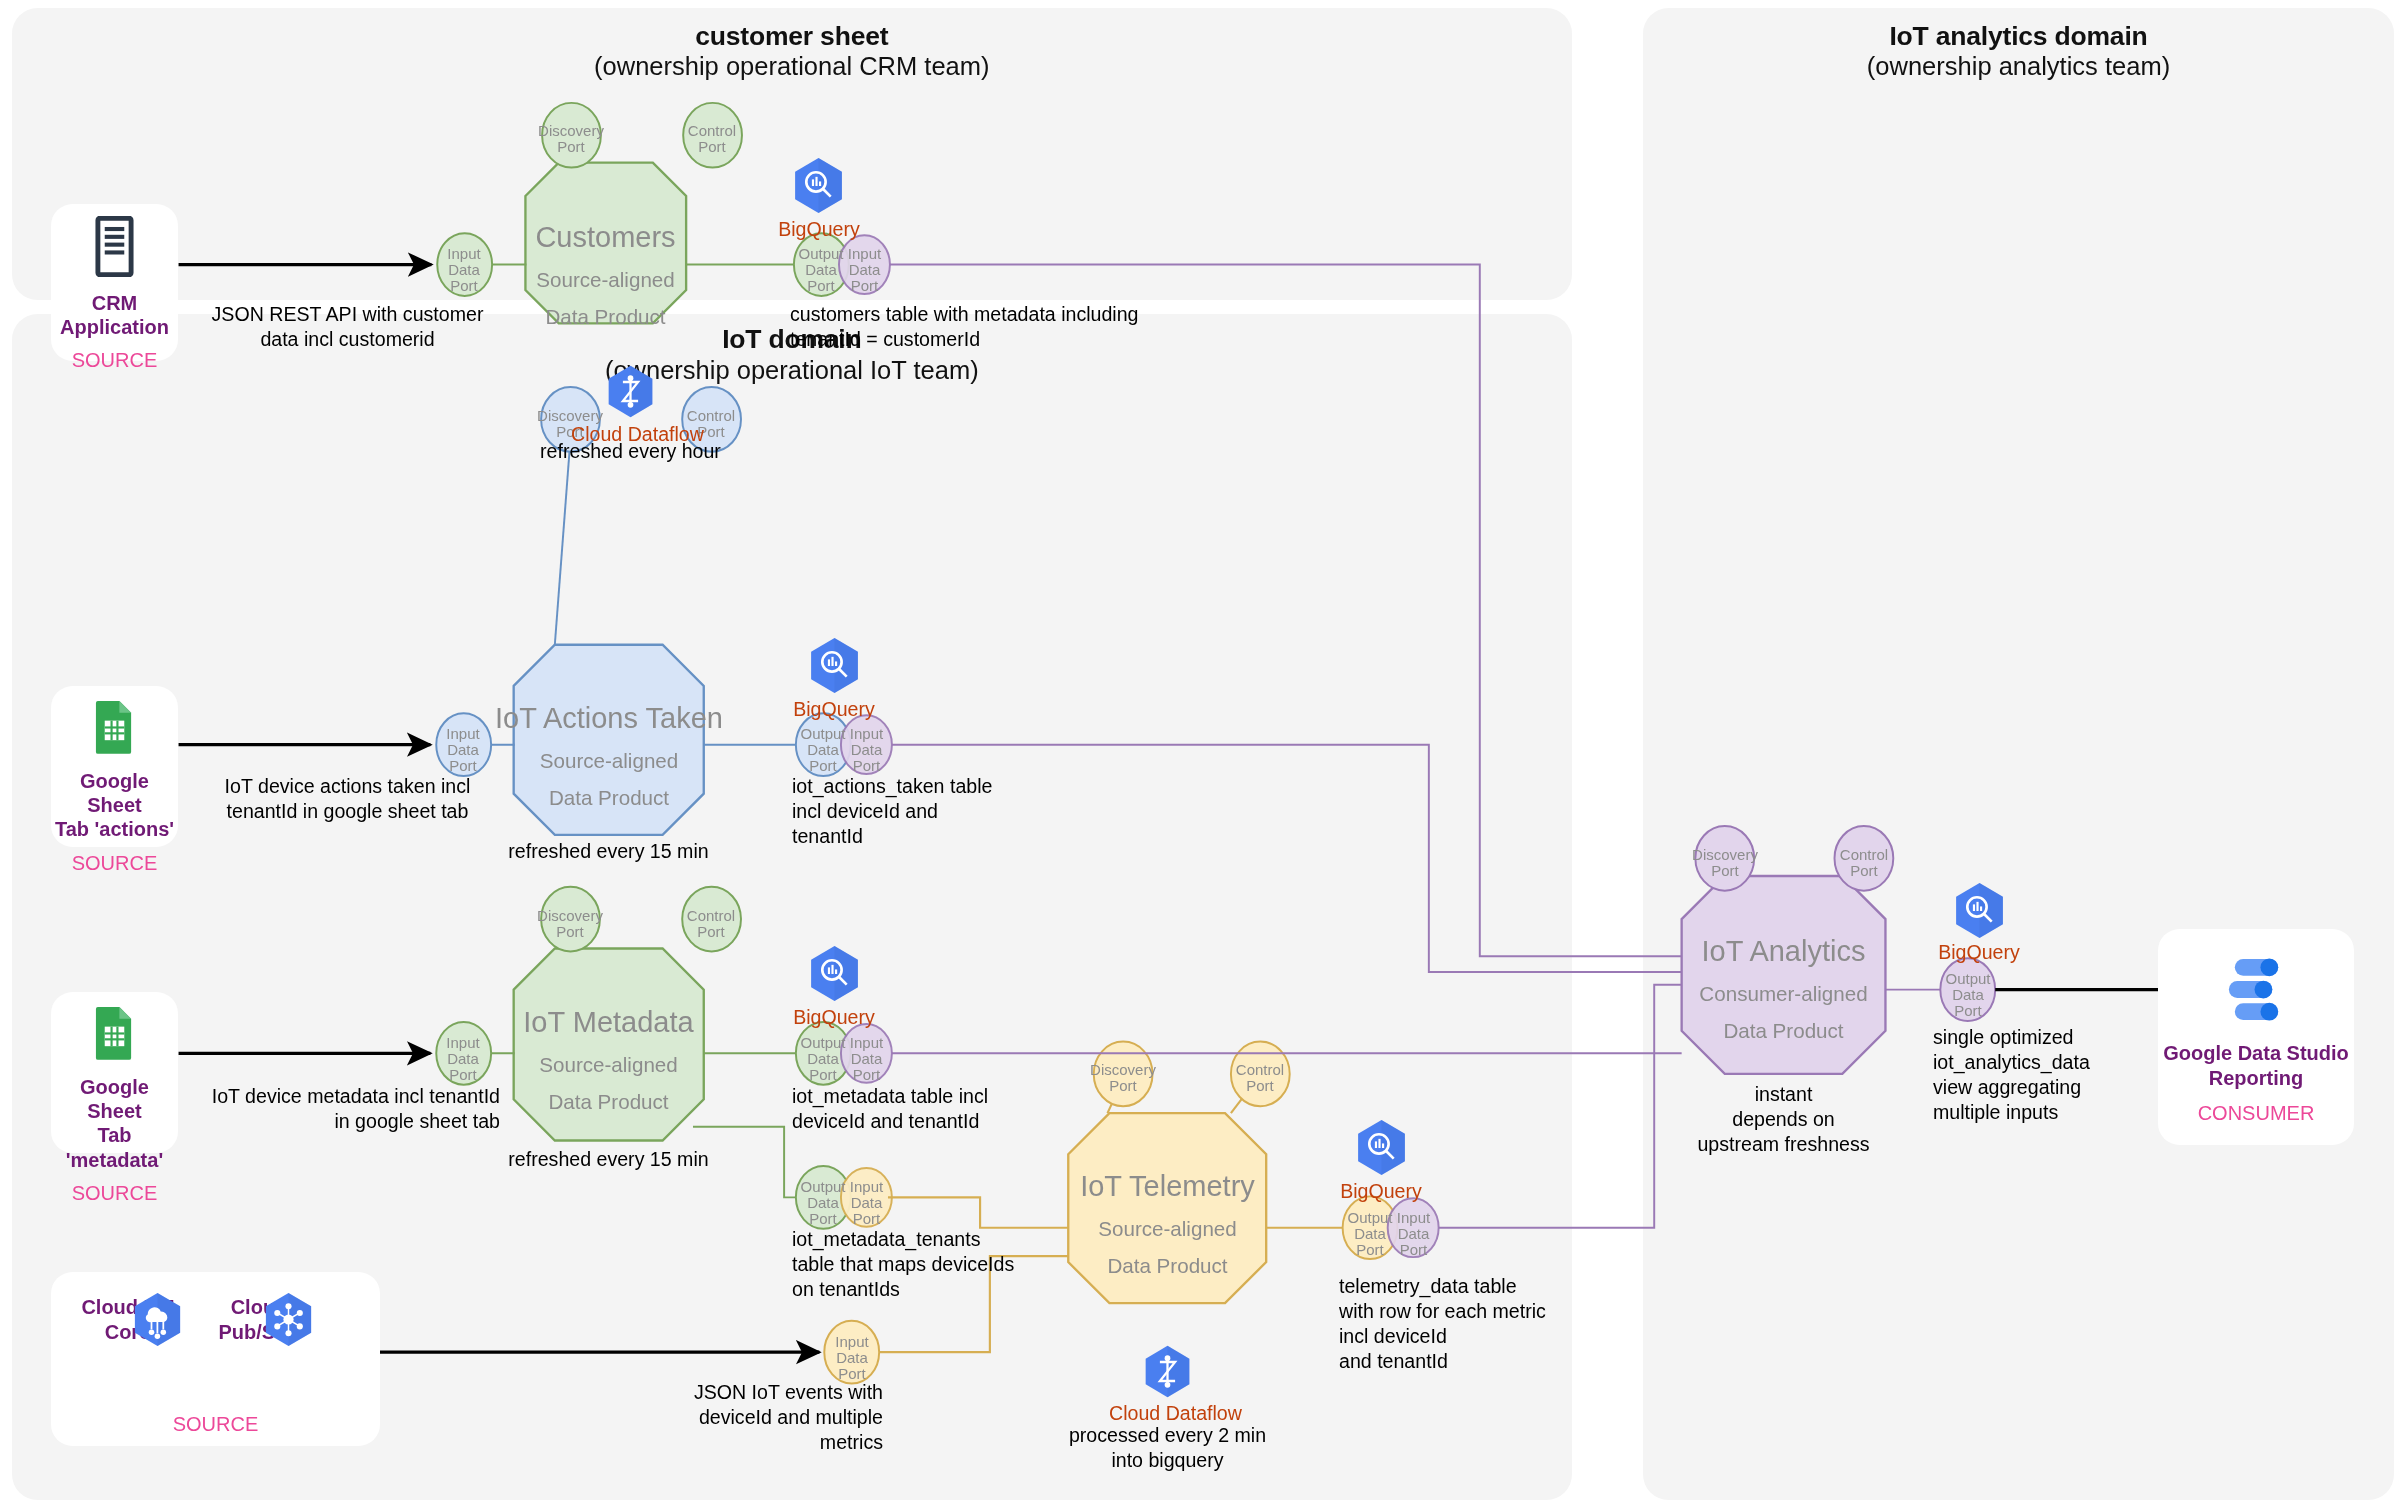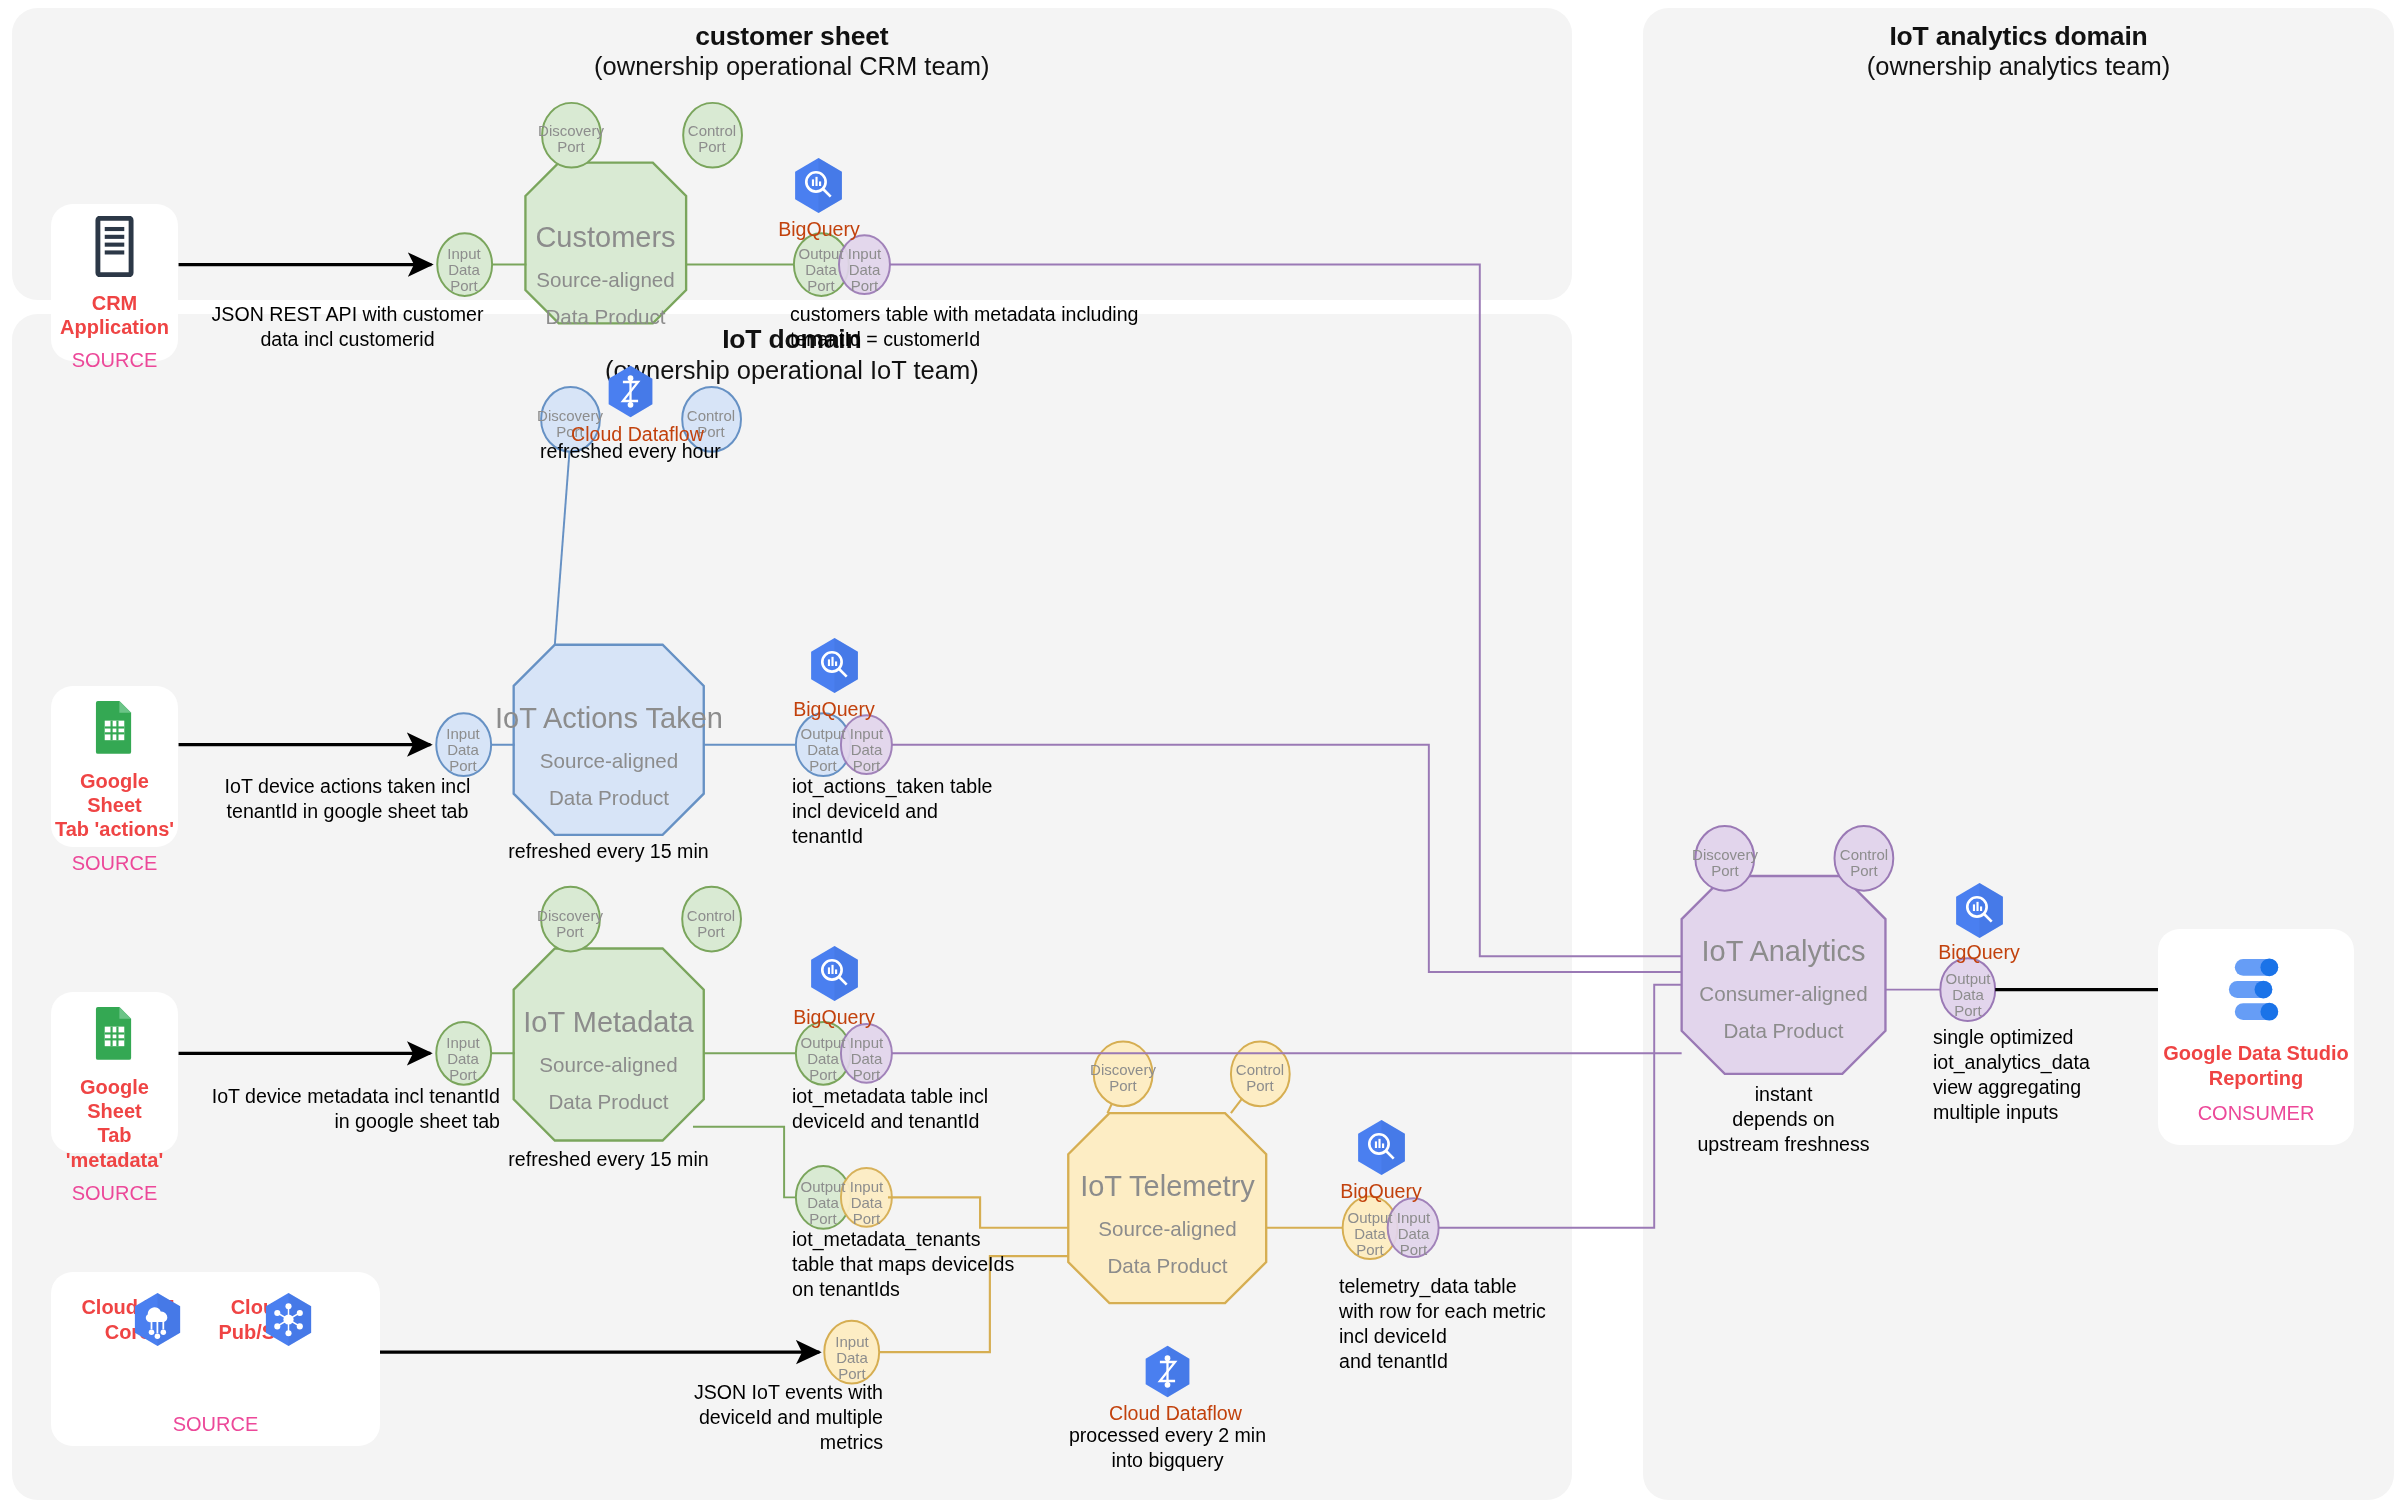--- a/index.html
+++ b/index.html
@@ -8,21 +8,21 @@
   #stage{position:absolute;left:0;top:0;width:2405px;height:1507px;}
   svg.layer{position:absolute;left:0;top:0;width:2405px;height:1507px;pointer-events:none;}
   
   .domain{position:absolute;background:#f4f4f4;border-radius:25.5px;}
   .domain-title{position:absolute;text-align:center;left:0;right:0;color:#111;}
   .domain-title .t1{font-size:26.5px;font-weight:bold;line-height:1.12;letter-spacing:-0.2px;}
   .domain-title .t2{font-size:25.5px;font-weight:normal;line-height:1.18;}
   
   .card{position:absolute;background:#ffffff;border-radius:21.6px;
         display:flex;flex-direction:column;align-items:center;justify-content:flex-start;}
-  .card-name{color:#ef4444;font-weight:bold;font-size:20px;line-height:1.22;text-align:center;}
+  .card-name{color:#701a75;font-weight:bold;font-size:20px;line-height:1.22;text-align:center;}
   .card-role{color:#ec4899;font-weight:normal;font-size:20px;text-align:center;}
   
   .octo-label{position:absolute;text-align:center;left:0;right:0;color:#8c8c8c;pointer-events:none;}
   .octo-title{font-size:29px;line-height:1;white-space:nowrap;}
   .octo-sub{font-size:20.6px;line-height:1;white-space:nowrap;}
   
   .port-txt{position:absolute;text-align:center;color:#8d8d8d;font-size:15px;
             line-height:1.07;pointer-events:none;white-space:nowrap;}
   
   .anno{position:absolute;color:#000;font-size:19.6px;line-height:1.28;white-space:pre-line;}

